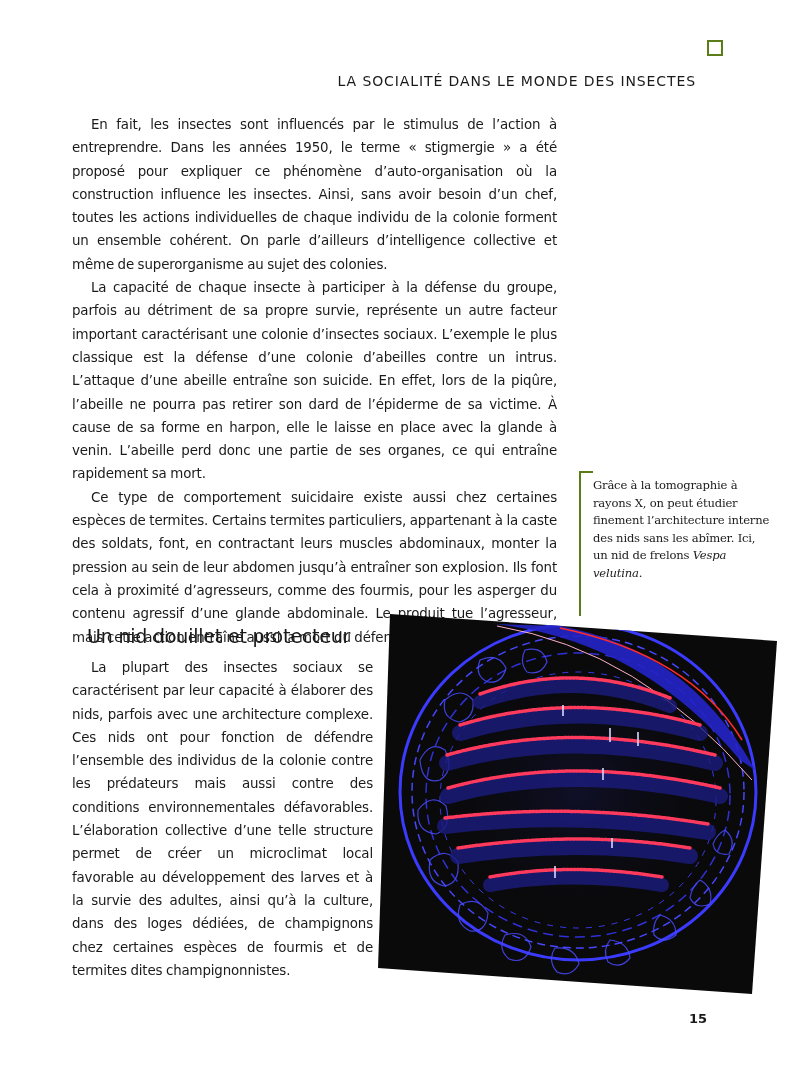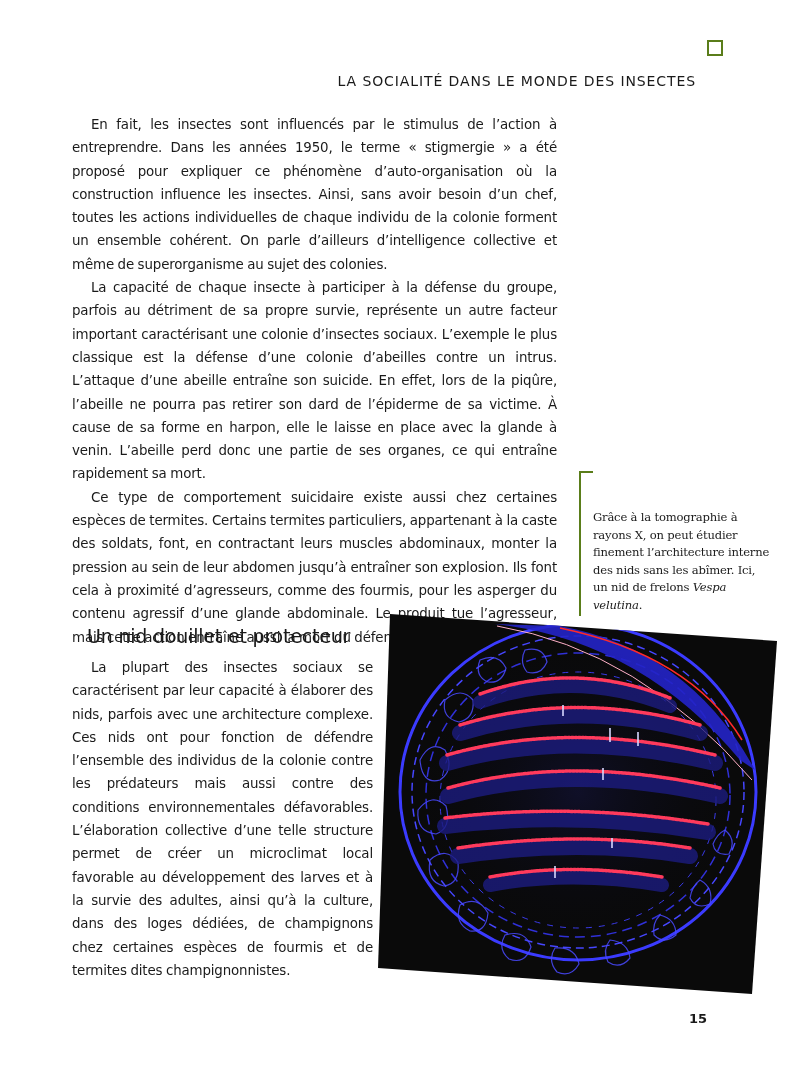--- a/index.html
+++ b/index.html
@@ -23,21 +23,21 @@
     .col-text p { margin: 0; text-indent: 19px; }
 
     .section-title { position: absolute; left: 72px; top: 610px; margin: 15px;
       font-family: "DejaVu Sans", sans-serif; font-weight: normal; font-size: 19px;
       color: #1a1a1a; letter-spacing: -0.2px; }
 
     .caption-rule-v { position: absolute; left: 579px; top: 471px; width: 2px; height: 145px;
       background: #5a7d1a; }
     .caption-rule-h { position: absolute; left: 579px; top: 471px; width: 14px; height: 2px;
       background: #5a7d1a; }
-    .caption { position: absolute; left: 593px; top: 509px; width: 180px;
+    .caption { position: absolute; left: 593px; top: 477px; width: 180px;
       font-family: "DejaVu Serif", serif; font-size: 11.6px; line-height: 17.6px;
       color: #1a1a1a; margin: 0; letter-spacing: -0.2px; }
     .caption em { font-style: italic; }
 
     .figure { position: absolute; left: 0; top: 0; width: 800px; height: 1066px; pointer-events: none; }
     .figure svg { position: absolute; left: 0; top: 0; }
 
     .page-number { position: absolute; left: 689px; top: 1011px;
       font-family: "DejaVu Sans", sans-serif; font-weight: bold; font-size: 13px; color: #1a1a1a; }
   </style>

